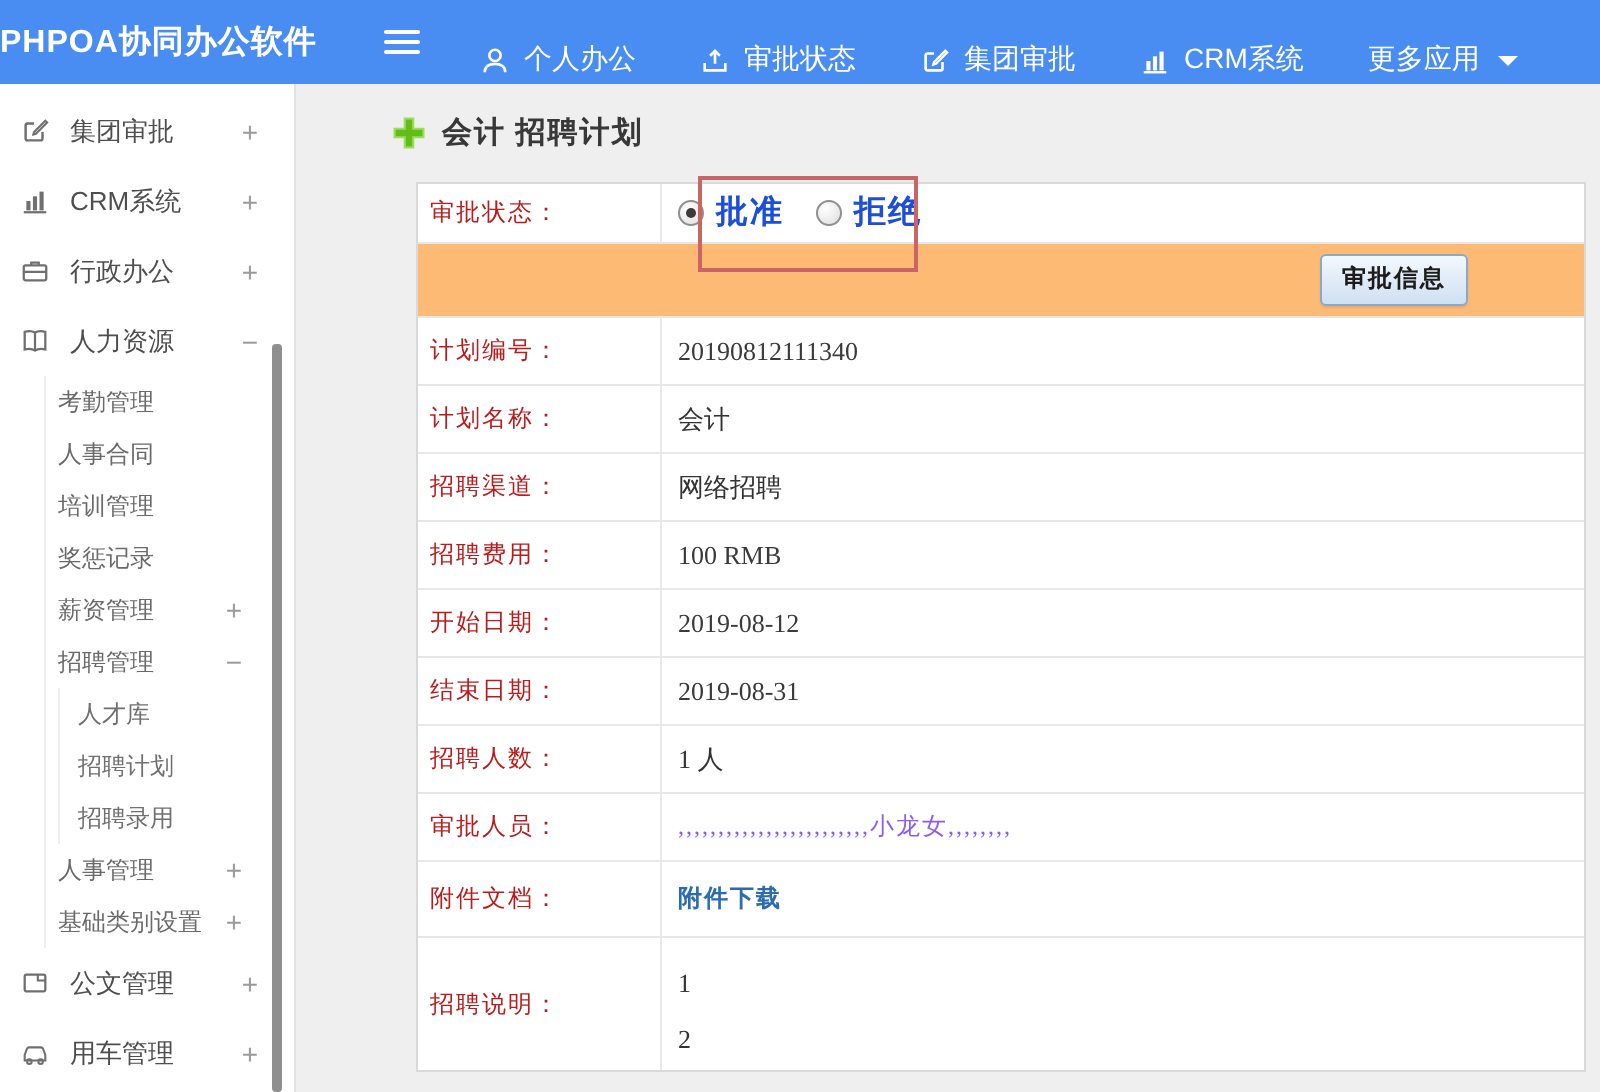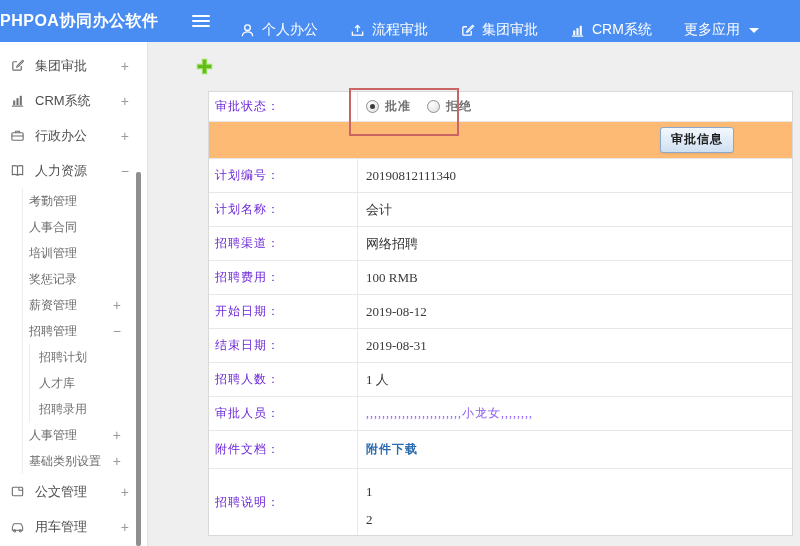--- a/index.html
+++ b/index.html
@@ -39,43 +39,43 @@
   .content { position:relative; padding:13px 0 0 48px;
              font-family:"Liberation Serif","DejaVu Serif",serif; }
   .title-row { display:flex; align-items:center; gap:8px; height:22px; }
   .plus-icon { width:17px; height:17px; display:flex; }
   .page-title { font-size:15px; font-weight:bold; color:#383838; letter-spacing:1px; }
 
   .ftable { width:585px; margin:14px 0 0 12px; background:#fff;
             border:1px solid #d9d9d9; position:relative; }
   .frow { display:flex; border-bottom:1px solid #e7e7e7; }
   .frow:last-child { border-bottom:none; }
-  .flabel { width:149px; border-right:1px solid #e9e9e9; display:flex; align-items:center;
-            padding-left:6px; font-size:12px; color:#6d28d9; letter-spacing:1px; flex-shrink:0; }
+  .flabel { width:122px; border-right:1px solid #e9e9e9; display:flex; align-items:center;
+            padding-left:6px; font-size:12px; color:#b91c1c; letter-spacing:1px; flex-shrink:0; }
   .fvalue { flex:1; display:flex; align-items:center; padding-left:8px; font-size:13px; color:#333; }
   .h-status { height:30px; }
   .h-btn  { height:37px; background:#fdba74; }
   .h-std  { height:34px; }
   .h-att  { height:38px; }
   .h-desc { height:66px; }
   .h-desc .flabel { align-items:center; }
   .h-desc .fvalue { flex-direction:column; align-items:flex-start; justify-content:flex-start;
                     padding-top:9px; line-height:28px; }
 
   .btn-row { justify-content:flex-end; align-items:center; display:flex; flex:1; padding-right:58px; }
   .approve-btn { font-family:"Liberation Serif","DejaVu Serif",serif; font-size:12px; font-weight:bold;
                  color:#1c1c1c; letter-spacing:1px; padding:3px 10px 4px;
                  background:linear-gradient(#f3f8fd,#cfe0f2); border:1px solid #89a9cc;
                  border-radius:3px; cursor:pointer; box-shadow:0 1px 1px rgba(0,0,0,.08); }
 
   .radio { width:13px; height:13px; border-radius:50%; border:1px solid #8f8f8f;
            background:radial-gradient(circle at 35% 30%, #ffffff, #dddddd); position:relative;
            cursor:pointer; flex-shrink:0; }
   .radio.sel::after { content:""; position:absolute; inset:3px; border-radius:50%; background:#3b3b3b; }
-  .radio-label { font-size:12px; font-weight:bold; color:#737373; margin:0 16px 0 6px;
+  .radio-label { font-size:16px; font-weight:bold; color:#1d4ed8; margin:0 16px 0 6px;
                  letter-spacing:1px; cursor:pointer; }
 
   .red-box { position:absolute; left:140px; top:-4px; width:110px; height:48px;
              border:2px solid #c96565; pointer-events:none; z-index:5; }
 
   .attach-link { color:#2b6cb0; font-weight:bold; font-size:12px; letter-spacing:1px;
                  text-decoration:none; cursor:pointer; }
   .mono-val { font-size:13px; color:#3a3a3a; }
   .commas { font-size:12px; color:#8b5cf6; letter-spacing:1px; }
 </style>
@@ -99,21 +99,21 @@
       </span>
       <span>个人办公</span>
     </div>
     <div class="navitem">
       <span>
         <svg width="15" height="15" viewBox="0 0 16 16">
             <path d="M8 9.5V2.8M5.4 5.2L8 2.6l2.6 2.6" stroke="#fff" fill="none" stroke-width="1.4"></path>
             <path d="M2.5 9v4h11V9" stroke="#fff" fill="none" stroke-width="1.4"></path>
           </svg>
       </span>
-      <span>流程审批</span>
+      <span>审批状态</span>
     </div>
     <div class="navitem">
       <span>
         <svg width="15" height="15" viewBox="0 0 16 16">
             <path d="M12 8.5V12a1 1 0 0 1-1 1H4a1 1 0 0 1-1-1V5a1 1 0 0 1 1-1h3.5" fill="none" stroke="#fff" stroke-width="1.4"></path>
             <path d="M7.5 8.5l6-6 1 1-6 6-1.4.4z" fill="none" stroke="#fff" stroke-width="1.2"></path>
           </svg>
       </span>
       <span>集团审批</span>
     </div>
@@ -200,24 +200,24 @@
       <div class="sitem">
         <span>薪资管理</span>
         <span class="sexp">+</span>
       </div>
       <div class="sitem">
         <span>招聘管理</span>
         <span class="sexp">−</span>
       </div>
       <div class="sub2">
         <div class="sitem">
+          <span>人才库</span>
+        </div>
+        <div class="sitem">
           <span>招聘计划</span>
-        </div>
-        <div class="sitem">
-          <span>人才库</span>
         </div>
         <div class="sitem">
           <span>招聘录用</span>
         </div>
       </div>
       <div class="sitem">
         <span>人事管理</span>
         <span class="sexp">+</span>
       </div>
       <div class="sitem">
@@ -253,20 +253,21 @@
   </div>
 
   <div class="main">
     <div class="content">
       <div class="title-row">
         <span class="plus-icon">
           <svg width="17" height="17" viewBox="0 0 16 16">
               <path d="M6 1.2h4v4.8h4.8v4H10v4.8H6V10H1.2V6H6z" fill="#62bd19" stroke="#9ade5c" stroke-width="1"></path>
             </svg>
         </span>
+        <span class="page-title">会计 招聘计划</span>
       </div>
 
       <div class="ftable">
 
         <div class="frow h-status">
           <div class="flabel">审批状态：</div>
           <div class="fvalue">
             <span class="radio sel"></span>
             <span class="radio-label">批准</span>
             <span class="radio"></span>

